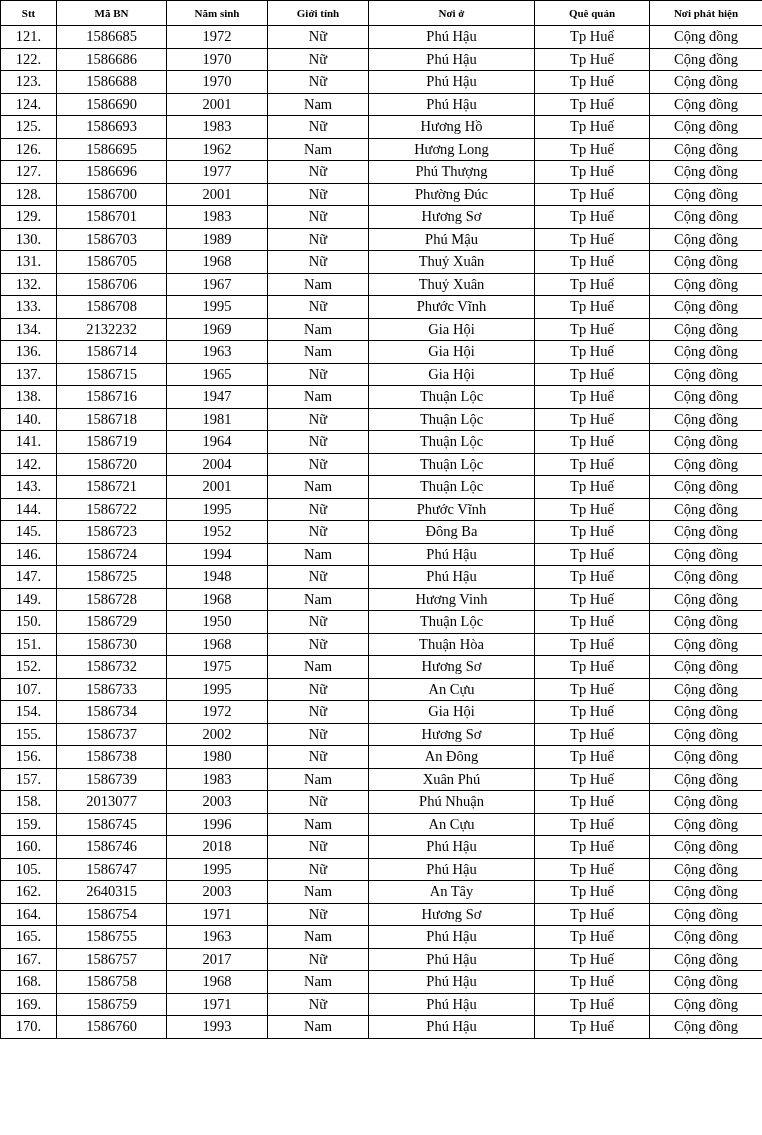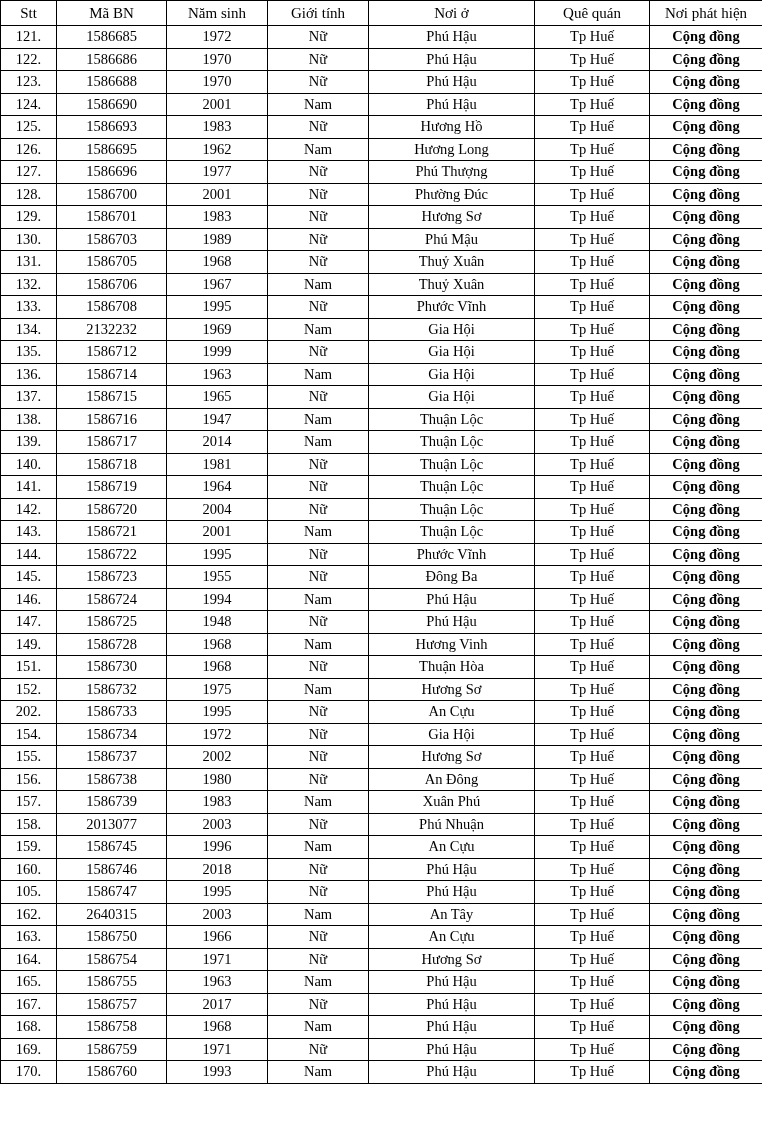--- a/index.html
+++ b/index.html
@@ -27,41 +27,40 @@
     padding: 0;
     height: 21.5px;
     line-height: 21.5px;
     font-size: 14.5px;
     text-align: center;
     vertical-align: middle;
     overflow: hidden;
     white-space: nowrap;
   }
   table.case-table thead th {
-    font-weight: normal;
-    font-size: 15px;
+    font-weight: bold;
+    font-size: 11px;
     height: 24px;
     line-height: 24px;
   }
   
   col.c-stt      { width: 56px; }
   col.c-ma       { width: 110px; }
   col.c-nam      { width: 101px; }
   col.c-gioi     { width: 101px; }
   col.c-noio     { width: 166px; }
   col.c-que      { width: 115px; }
   col.c-phat     { width: 113px; }
 
   td.stt-cell {
     text-align: right;
     padding-right: 16px;
   }
   .det-cell {
     font-size: 14px;
-    font-weight: bold;
   }
 </style>
 </head>
 <body>
 
 <div class="sheet">
   <table class="case-table">
     <colgroup>
       <col class="c-stt">
       <col class="c-ma">
@@ -203,29 +202,20 @@
         <tr>
           <td class="stt-cell">134.</td>
           <td>2132232</td>
           <td>1969</td>
           <td>Nam</td>
           <td>Gia Hội</td>
           <td>Tp Huế</td>
           <td class="det-cell">Cộng đồng</td>
         </tr>
         <tr>
-          <td class="stt-cell">135.</td>
-          <td>1586712</td>
-          <td>1999</td>
-          <td>Nữ</td>
-          <td>Gia Hội</td>
-          <td>Tp Huế</td>
-          <td class="det-cell">Cộng đồng</td>
-        </tr>
-        <tr>
           <td class="stt-cell">136.</td>
           <td>1586714</td>
           <td>1963</td>
           <td>Nam</td>
           <td>Gia Hội</td>
           <td>Tp Huế</td>
           <td class="det-cell">Cộng đồng</td>
         </tr>
         <tr>
           <td class="stt-cell">137.</td>
@@ -239,29 +229,20 @@
         <tr>
           <td class="stt-cell">138.</td>
           <td>1586716</td>
           <td>1947</td>
           <td>Nam</td>
           <td>Thuận Lộc</td>
           <td>Tp Huế</td>
           <td class="det-cell">Cộng đồng</td>
         </tr>
         <tr>
-          <td class="stt-cell">139.</td>
-          <td>1586717</td>
-          <td>2014</td>
-          <td>Nam</td>
-          <td>Thuận Lộc</td>
-          <td>Tp Huế</td>
-          <td class="det-cell">Cộng đồng</td>
-        </tr>
-        <tr>
           <td class="stt-cell">140.</td>
           <td>1586718</td>
           <td>1981</td>
           <td>Nữ</td>
           <td>Thuận Lộc</td>
           <td>Tp Huế</td>
           <td class="det-cell">Cộng đồng</td>
         </tr>
         <tr>
           <td class="stt-cell">141.</td>
@@ -295,21 +276,21 @@
           <td>1586722</td>
           <td>1995</td>
           <td>Nữ</td>
           <td>Phước Vĩnh</td>
           <td>Tp Huế</td>
           <td class="det-cell">Cộng đồng</td>
         </tr>
         <tr>
           <td class="stt-cell">145.</td>
           <td>1586723</td>
-          <td>1955</td>
+          <td>1952</td>
           <td>Nữ</td>
           <td>Đông Ba</td>
           <td>Tp Huế</td>
           <td class="det-cell">Cộng đồng</td>
         </tr>
         <tr>
           <td class="stt-cell">146.</td>
           <td>1586724</td>
           <td>1994</td>
           <td>Nam</td>
@@ -329,39 +310,48 @@
         <tr>
           <td class="stt-cell">149.</td>
           <td>1586728</td>
           <td>1968</td>
           <td>Nam</td>
           <td>Hương Vinh</td>
           <td>Tp Huế</td>
           <td class="det-cell">Cộng đồng</td>
         </tr>
         <tr>
+          <td class="stt-cell">150.</td>
+          <td>1586729</td>
+          <td>1950</td>
+          <td>Nữ</td>
+          <td>Thuận Lộc</td>
+          <td>Tp Huế</td>
+          <td class="det-cell">Cộng đồng</td>
+        </tr>
+        <tr>
           <td class="stt-cell">151.</td>
           <td>1586730</td>
           <td>1968</td>
           <td>Nữ</td>
           <td>Thuận Hòa</td>
           <td>Tp Huế</td>
           <td class="det-cell">Cộng đồng</td>
         </tr>
         <tr>
           <td class="stt-cell">152.</td>
           <td>1586732</td>
           <td>1975</td>
           <td>Nam</td>
           <td>Hương Sơ</td>
           <td>Tp Huế</td>
           <td class="det-cell">Cộng đồng</td>
         </tr>
         <tr>
-          <td class="stt-cell">202.</td>
+          <td class="stt-cell">107.</td>
           <td>1586733</td>
           <td>1995</td>
           <td>Nữ</td>
           <td>An Cựu</td>
           <td>Tp Huế</td>
           <td class="det-cell">Cộng đồng</td>
         </tr>
         <tr>
           <td class="stt-cell">154.</td>
           <td>1586734</td>
@@ -433,29 +423,20 @@
           <td>Phú Hậu</td>
           <td>Tp Huế</td>
           <td class="det-cell">Cộng đồng</td>
         </tr>
         <tr>
           <td class="stt-cell">162.</td>
           <td>2640315</td>
           <td>2003</td>
           <td>Nam</td>
           <td>An Tây</td>
-          <td>Tp Huế</td>
-          <td class="det-cell">Cộng đồng</td>
-        </tr>
-        <tr>
-          <td class="stt-cell">163.</td>
-          <td>1586750</td>
-          <td>1966</td>
-          <td>Nữ</td>
-          <td>An Cựu</td>
           <td>Tp Huế</td>
           <td class="det-cell">Cộng đồng</td>
         </tr>
         <tr>
           <td class="stt-cell">164.</td>
           <td>1586754</td>
           <td>1971</td>
           <td>Nữ</td>
           <td>Hương Sơ</td>
           <td>Tp Huế</td>

